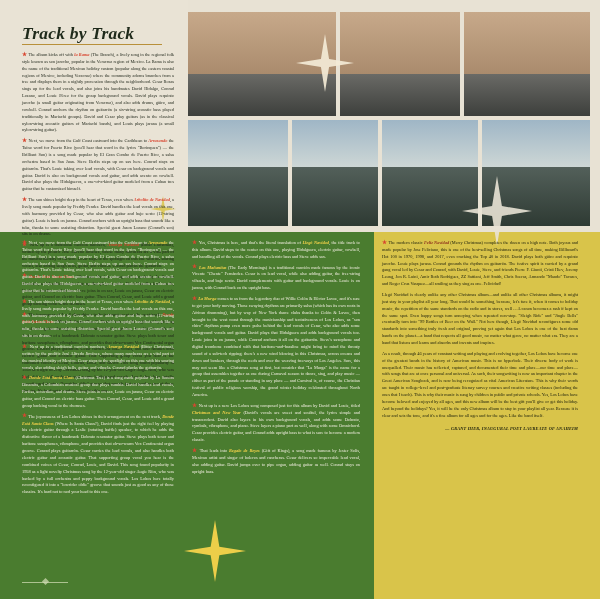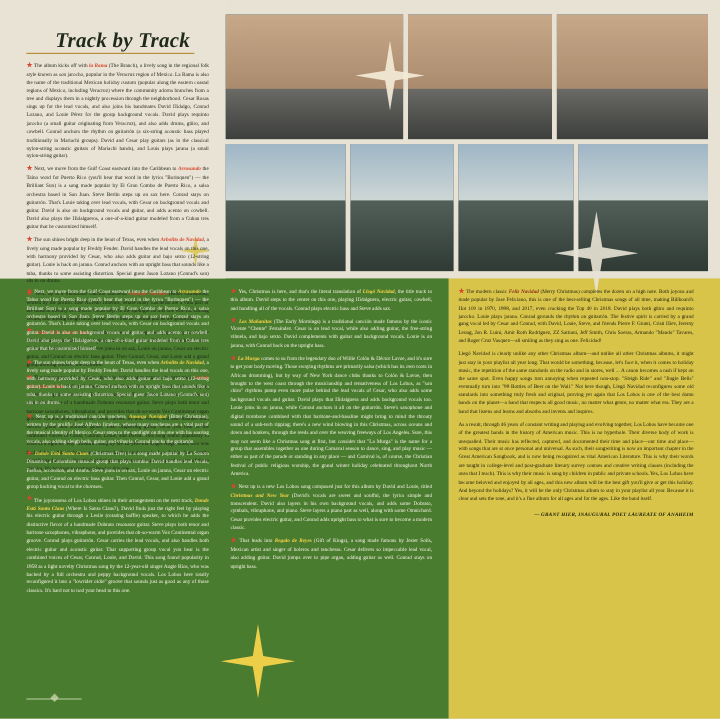--- a/index.html
+++ b/index.html
@@ -79,21 +79,20 @@
   
   .heading {
     position: absolute;
     left: 22px; top: 23px;
     font-family: "Liberation Serif", serif;
     font-weight: bold;
     font-style: italic;
     font-size: 17.5px;
     color: #1f2a1b;
     letter-spacing: 0.2px;
-    margin-left: 24px;
   }
   .heading-rule {
     position: absolute;
     left: 22px; top: 44px;
     width: 140px; height: 1px;
     background: #b8903a;
   }
 
   
   .col {

